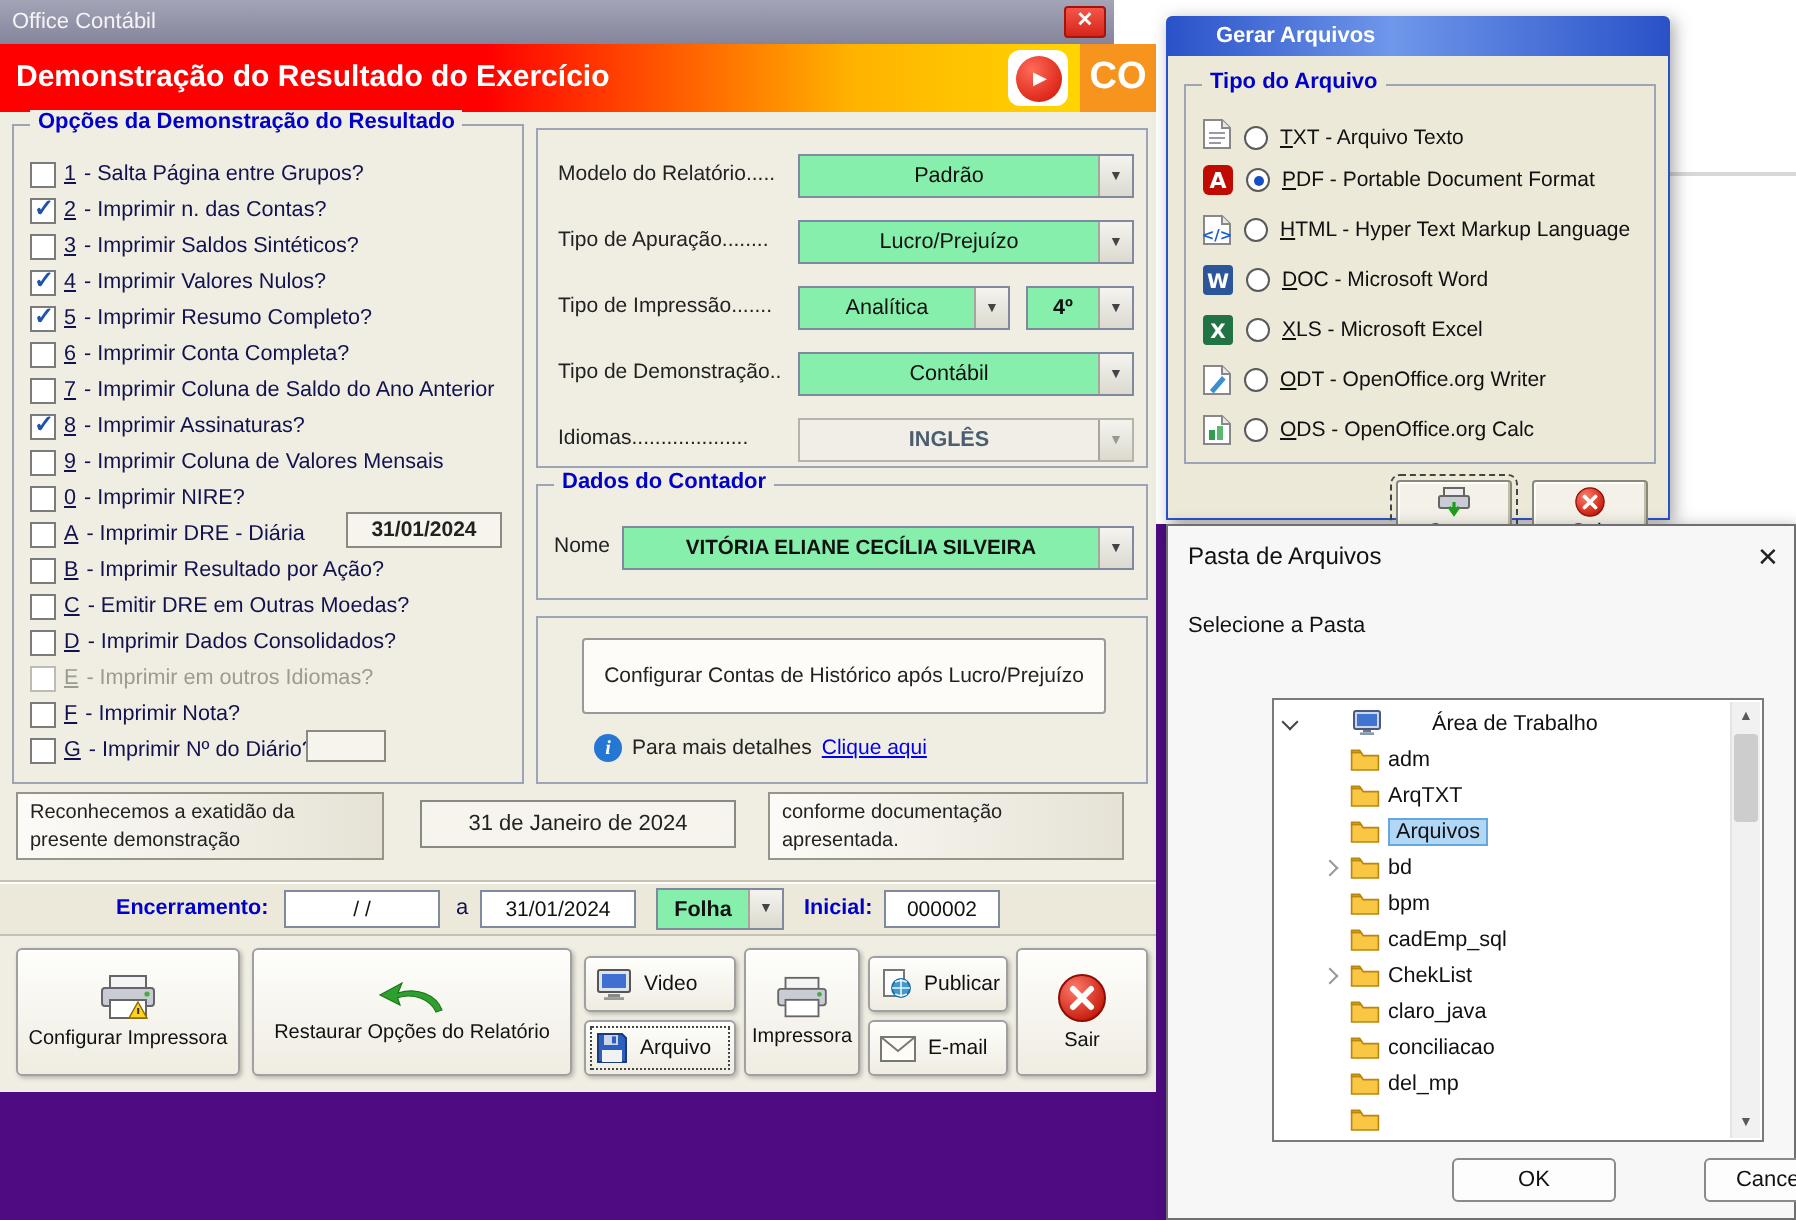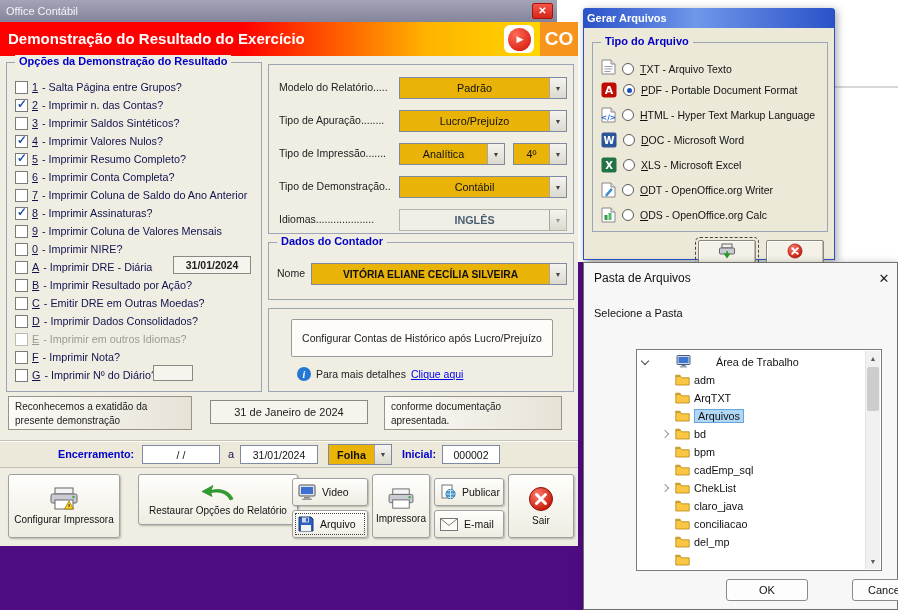--- a/index.html
+++ b/index.html
@@ -26,21 +26,21 @@
   .cbrow { display:flex; align-items:center; gap:4px; height:16px; white-space:nowrap; font-size:10.8px; color:#12124e; cursor:default; }
   .cb { width:13px; height:13px; border:1px solid #7b7b7b; background:#fff; display:inline-block; position:relative; flex:none; }
   .cb.on::after { content:"✓"; position:absolute; left:1px; top:-3px; font-size:12px; font-weight:bold; color:#2053b0; }
   .hk { text-decoration:underline; }
   .cbrow.dis { color:#9b9b93; }
   .cbrow.dis .cb { border-color:#bcbcb4; }
 
   .inset-field { border:1px solid #8a8a84; background:#f6f4ec; display:flex; align-items:center; justify-content:center; font-size:10.5px; color:#222; }
 
   .flabel { font-size:10.5px; color:#222; white-space:nowrap; }
-  .combo { height:22px; border:1px solid #7f8aa0; background:#eab308; display:flex; align-items:stretch; }
+  .combo { height:22px; border:1px solid #7f8aa0; background:#86efac; display:flex; align-items:stretch; }
   .combo-val { flex:1; display:flex; align-items:center; justify-content:center; font-size:10.8px; overflow:hidden; white-space:nowrap; }
   .combo-btn { width:17px; background:linear-gradient(180deg,#f4f3ee,#dcdacf); border-left:1px solid #a8a69c; color:#444;
                display:flex; align-items:center; justify-content:center; font-size:7px; cursor:pointer; flex:none; }
   .bold { font-weight:bold; }
   .combo.discombo { background:#f0eee6; border-color:#b6b4aa; }
   .combo.discombo .combo-val { color:#4a5e70; font-weight:bold; }
   .combo.discombo .combo-btn { color:#9a988e; }
 
   .big-btn { background:#fdfcf8; border:1px solid #999; border-radius:2px; font-size:10.5px; color:#222; cursor:pointer;
              font-family:inherit; display:flex; align-items:center; justify-content:center; text-align:center; padding:2px 6px; }
@@ -60,21 +60,21 @@
   .tbtn.v { display:flex; flex-direction:column; align-items:center; justify-content:center; gap:3px; font-size:10px; }
   .tbtn.h { display:flex; flex-direction:row; align-items:center; gap:6px; font-size:10.5px; padding-left:5px; }
   .tbtn.focused { outline:1px dotted #444; outline-offset:-4px; }
   .ticon { display:flex; align-items:center; justify-content:center; position:relative; flex:none; }
   .tlabel { white-space:nowrap; }
 
   
   #gerar-dialog { box-shadow:2px 2px 8px rgba(0,0,0,.35); }
   .xp-titlebar { position:absolute; left:0; top:0; right:0; height:20px; border-radius:3px 3px 0 0;
                  background:linear-gradient(90deg,#2a52c8,#6f97ea 45%,#2a52c8); color:#fff; font-weight:bold; font-size:11px;
-                 line-height:20px; padding-left:4px; }
+                 line-height:20px; padding-left:25px; }
   .xp-body { position:absolute; left:0; top:20px; right:0; bottom:0; background:#ece9d8; border:1px solid #2a52c8; border-top:none; }
   .xp-body .group-legend { background:#ece9d8; }
   .radiorow { display:flex; align-items:center; gap:6px; height:20px; white-space:nowrap; font-size:10.5px; color:#111; cursor:default; }
   .radio { width:12px; height:12px; border:1px solid #5a5a5a; border-radius:50%; background:#fff; position:relative; flex:none; }
   .radio.sel::after { content:""; position:absolute; left:2.5px; top:2.5px; width:5px; height:5px; border-radius:50%; background:#1650c8; }
   .ul-first { display:inline-block; }
   .ul-first::first-letter { text-decoration:underline; }
   .ficon { display:inline-flex; align-items:center; justify-content:center; flex:none; }
   .xp-btn { background:#f4f2e8; border:1px solid #8a8878; border-radius:2px; box-shadow:inset -1px -1px 0 #c2beaa, inset 1px 1px 0 #fff;
             display:flex; flex-direction:column; align-items:center; justify-content:center; gap:1px; font-size:10.5px;
@@ -230,21 +230,21 @@
         <span class="combo abs" style="left:130px;top:45px;width:168px;">
             <span class="combo-val">Lucro/Prejuízo</span>
             <span class="combo-btn">▼</span>
           </span>
 
         <span class="flabel abs" style="left:10px;top:82px;">Tipo de Impressão.......</span>
         <span class="combo abs" style="left:130px;top:78px;width:106px;">
             <span class="combo-val">Analítica</span>
             <span class="combo-btn">▼</span>
           </span>
-        <span class="combo abs" style="left:244px;top:78px;width:54px;">
+        <span class="combo abs" style="left:244px;top:78px;width:54px;font-weight:bold;">
             <span class="combo-val">4º</span>
             <span class="combo-btn">▼</span>
           </span>
 
         <span class="flabel abs" style="left:10px;top:115px;">Tipo de Demonstração..</span>
         <span class="combo abs" style="left:130px;top:111px;width:168px;">
             <span class="combo-val">Contábil</span>
             <span class="combo-btn">▼</span>
           </span>
 
@@ -297,21 +297,21 @@
               <rect x="2" y="7" width="26" height="9" rx="1.5" fill="#c9ccd4" stroke="#666"></rect>
               <rect x="6" y="13" width="18" height="9" fill="#fff" stroke="#666"></rect>
               <circle cx="24.5" cy="10" r="1.3" fill="#44aa44"></circle>
               <path d="M20 14 l4.5 8 h-9 z" fill="#ffd21e" stroke="#8a6d00" stroke-width="0.7"></path>
               <rect x="19.6" y="17" width="1" height="3" fill="#333"></rect>
             </svg>
         </span>
         <span class="tlabel">Configurar Impressora</span>
       </button>
 
-      <button class="tbtn v abs" style="left:138px;top:418px;width:160px;height:51px;">
+      <button class="tbtn v abs" style="left:126px;top:418px;width:160px;height:64px;">
         <span class="ticon">
           <svg width="36" height="18" viewBox="0 0 36 18">
               <path d="M33 15 C30 7 20 3.5 11 6.5 L13 1.5 2 7.5 12 12.5 10.8 8.8 C19 6.5 27 9.5 30 16 Z" fill="#2da02d" stroke="#1d771d" stroke-width="0.6"></path>
             </svg>
         </span>
         <span class="tlabel">Restaurar Opções do Relatório</span>
       </button>
 
       <button class="tbtn h abs" style="left:292px;top:422px;width:76px;height:28px;">
         <span class="ticon">

